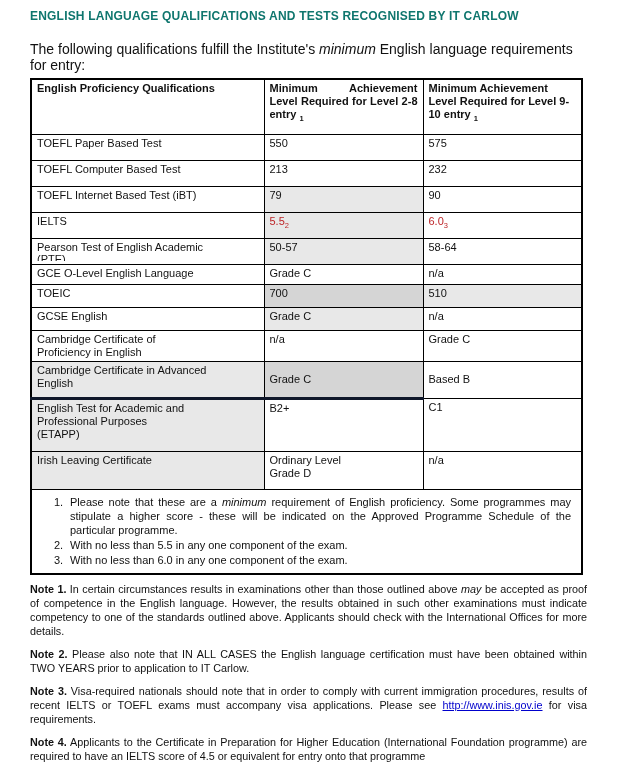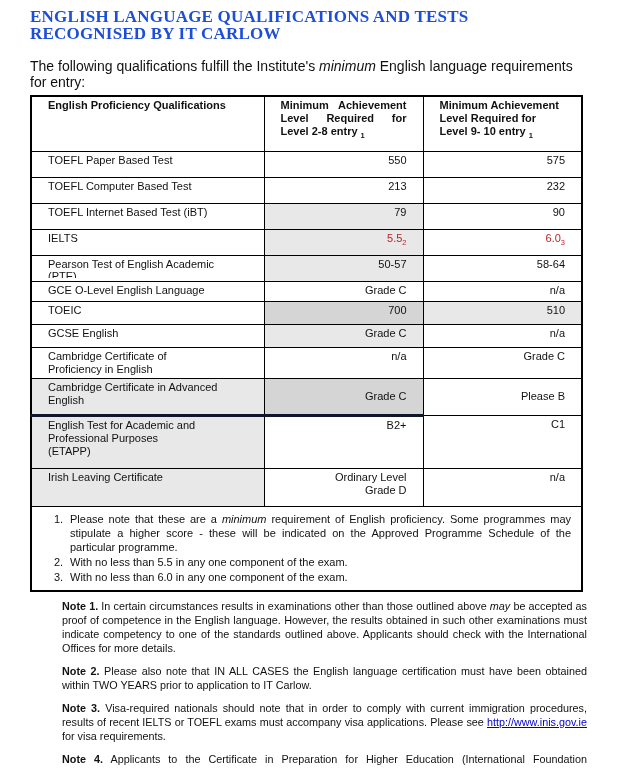--- a/index.html
+++ b/index.html
@@ -5,37 +5,37 @@
   * { margin: 0; padding: 0; box-sizing: border-box; }
   html, body { background: #ffffff; }
   body {
     width: 623px; height: 768px; overflow: hidden;
     font-family: "Liberation Sans", "DejaVu Sans", sans-serif;
     color: #1a1a1a;
   }
   .page { padding: 8px 36px 0 30px; }
 
   .doc-title {
-    font-size: 17px; font-weight: bold; line-height: 17px;
-    letter-spacing: 0.2px; max-width: 575px; color: #1d4ed8; font-family: Liberation Serif, serif;
+    font-size: 12px; font-weight: bold; line-height: 17px;
+    letter-spacing: 0.2px; max-width: 575px; color: #0f766e;
   }
   .intro { margin-top: 16px; font-size: 14px; color: #111; }
 
   table.qual-table {
     margin-top: 5px; border-collapse: collapse; table-layout: fixed;
     width: 551px; border: 2px solid #000; font-size: 11px; color: #111;
   }
   col.c1 { width: 233px; } col.c2 { width: 159px; } col.c3 { width: 159px; }
   .qual-table td, .qual-table th {
-    border: 1px solid #000; vertical-align: top; padding: 2px 16px;
+    border: 1px solid #000; vertical-align: top; padding: 2px 5px;
     font-weight: normal; text-align: left; line-height: 13px;
   }
   .qual-table th { font-weight: bold; }
   th.justify { text-align: justify; }
-  td.val { text-align: right; }
+  td.val { text-align: left; }
   .pre-line { white-space: pre-line; }
   .shade-l { background: var(--shade-light); }
   .shade-m { background: var(--shade-med); }
   .red { color: var(--accent-red); }
   sub { font-size: 7.5px; line-height: 0; }
   .clipbox { height: 20px; overflow: hidden; line-height: 12.5px; }
   tr.thick-top td.tk { border-top: 3px solid #0f172a; }
 
   
   tr.h-head { height: 55px; }
@@ -47,21 +47,21 @@
   tr.h-etapp { height: 53px; }
   tr.h-irish { height: 38px; }
 
   
   td.fnotes { padding: 4px 8px 6px 8px; }
   .fn-item { display: flex; font-size: 11px; line-height: 14px; margin-top: 1px; }
   .fn-num { width: 30px; text-align: left; padding-left: 14px; flex: none; }
   .fn-text { flex: 1; text-align: justify; padding-right: 2px; }
 
   .notes { margin-top: 7px; }
-  .note { font-size: 10.8px; line-height: 14px; text-align: justify; margin-bottom: 9px; color: #111; margin-left: 32px; }
+  .note { font-size: 10.8px; line-height: 14px; text-align: justify; margin-bottom: 9px; color: #111; }
   .note b { font-weight: bold; }
   a.link { color: var(--link-blue); text-decoration: underline; cursor: pointer; }
   i { font-style: italic; }
 </style>
 </head>
 <body>
 
 <div class="page">
 
   <div class="doc-title">ENGLISH LANGUAGE QUALIFICATIONS AND TESTS RECOGNISED BY IT CARLOW</div>
@@ -138,21 +138,21 @@
       <td class="pre-line">Cambridge Certificate of
 Proficiency in English</td>
       <td class="val">n/a</td>
       <td class="val">Grade C</td>
     </tr>
 
     <tr class="h-adv">
       <td class="pre-line shade-l">Cambridge Certificate in Advanced
 English</td>
       <td class="val shade-m" style="vertical-align: middle;">Grade C</td>
-      <td class="val" style="vertical-align: middle;">Please B</td>
+      <td class="val" style="vertical-align: middle;">Based B</td>
     </tr>
 
     <tr class="h-etapp thick-top">
       <td class="pre-line shade-l tk">English Test for Academic and
 Professional Purposes
 (ETAPP)</td>
       <td class="val tk">B2+</td>
       <td class="val">C1</td>
     </tr>
 

